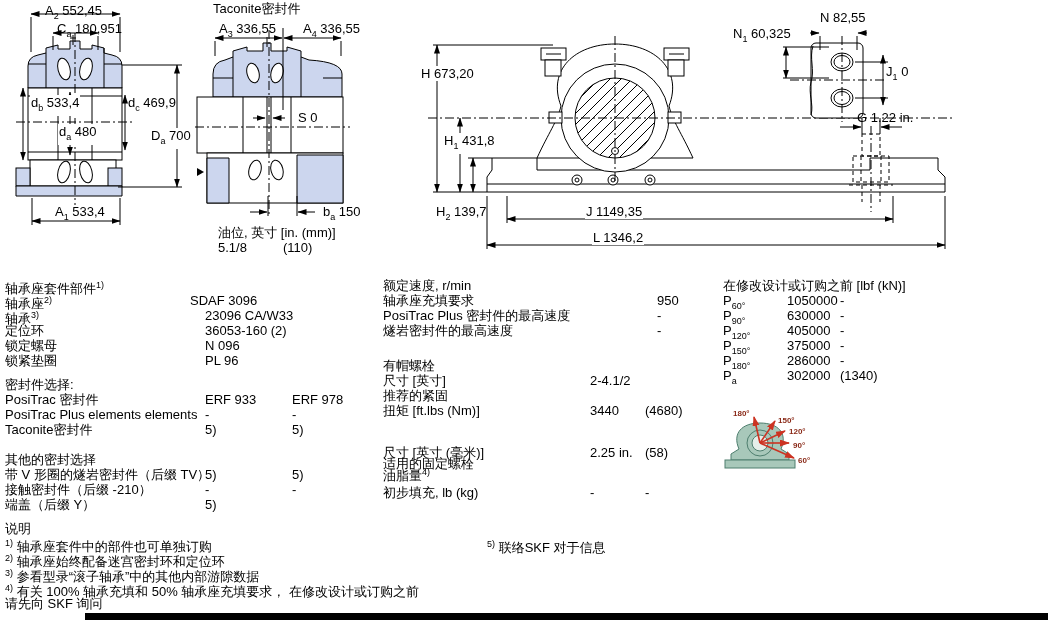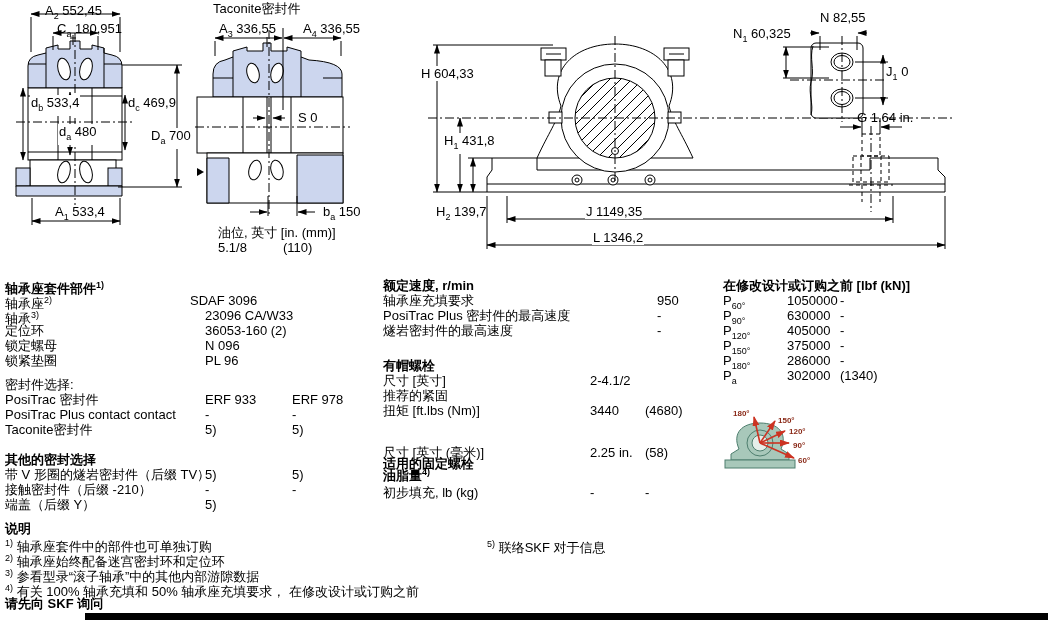--- a/index.html
+++ b/index.html
@@ -1,19 +1,19 @@
 <!DOCTYPE html>
 <html><head>
 <meta charset="utf-8">
 <style>
   html,body{margin:0;padding:0}
   body{width:1050px;height:620px;position:relative;background:#fff;color:#000;
        font-family:"Liberation Sans","DejaVu Sans",sans-serif;font-size:13px;overflow:hidden}
   .t{position:absolute;white-space:nowrap;line-height:15px}
-  .b{font-weight:bold}
+  .b{font-weight:normal}
   .bg{background:#fff;padding:0 1px}
   sub{font-size:9px}
   sup{font-size:9px;vertical-align:super}
   svg{position:absolute}
   .ang{position:absolute;font-size:8px;font-weight:bold;color:#8a2a18;white-space:nowrap}
   .bottom-bar{position:absolute;left:85px;top:613px;width:963px;height:7px;background:#000}
 </style>
 </head>
 <body>
 
@@ -213,24 +213,24 @@
 
 <span class="t" style="left:213px;top:1px">Taconite密封件</span>
 <span class="t" style="left:219px;top:21px">A<sub>3</sub> 336,55</span>
 <span class="t" style="left:303px;top:21px">A<sub>4</sub> 336,55</span>
 <span class="t" style="left:298px;top:110px">S 0</span>
 <span class="t" style="left:323px;top:204px">b<sub>a</sub> 150</span>
 <span class="t" style="left:218px;top:225px">油位, 英寸 [in. (mm)]</span>
 <span class="t" style="left:218px;top:240px">5.1/8</span>
 <span class="t" style="left:283px;top:240px">(110)</span>
 
-<span class="t bg" style="left:420px;top:66px">H 604,33</span>
+<span class="t bg" style="left:420px;top:66px">H 673,20</span>
 <span class="t bg" style="left:443px;top:133px">H<sub>1</sub> 431,8</span>
 <span class="t" style="left:436px;top:204px">H<sub>2</sub> 139,7</span>
-<span class="t" style="left:857px;top:110px">G 1.64 in.</span>
+<span class="t" style="left:857px;top:110px">G 1.22 in.</span>
 <span class="t bg" style="left:585px;top:204px">J 1149,35</span>
 <span class="t bg" style="left:592px;top:230px">L 1346,2</span>
 
 <span class="t" style="left:820px;top:10px">N 82,55</span>
 <span class="t" style="left:733px;top:26px">N<sub>1</sub> 60,325</span>
 <span class="t" style="left:886px;top:64px">J<sub>1</sub> 0</span>
 
 <span class="t b" style="left:5px;top:278px">轴承座套件部件<sup>1)</sup></span>
 <span class="t" style="left:5px;top:293px">轴承座<sup>2)</sup></span>
 <span class="t" style="left:190px;top:293px">SDAF 3096</span>
@@ -240,21 +240,21 @@
 <span class="t" style="left:205px;top:323px">36053-160 (2)</span>
 <span class="t" style="left:5px;top:338px">锁定螺母</span>
 <span class="t" style="left:205px;top:338px">N 096</span>
 <span class="t" style="left:5px;top:353px">锁紧垫圈</span>
 <span class="t" style="left:205px;top:353px">PL 96</span>
 
 <span class="t" style="left:5px;top:377px">密封件选择:</span>
 <span class="t" style="left:5px;top:392px">PosiTrac 密封件</span>
 <span class="t" style="left:205px;top:392px">ERF 933</span>
 <span class="t" style="left:292px;top:392px">ERF 978</span>
-<span class="t" style="left:5px;top:407px">PosiTrac Plus contact contact</span>
+<span class="t" style="left:5px;top:407px">PosiTrac Plus elements elements</span>
 <span class="t" style="left:205px;top:407px">-</span>
 <span class="t" style="left:292px;top:407px">-</span>
 <span class="t" style="left:5px;top:422px">Taconite密封件</span>
 <span class="t" style="left:205px;top:422px">5)</span>
 <span class="t" style="left:292px;top:422px">5)</span>
 
 <span class="t b" style="left:5px;top:452px">其他的密封选择</span>
 <span class="t" style="left:5px;top:467px">带 V 形圈的燧岩密封件（后缀 TV）</span>
 <span class="t" style="left:205px;top:467px">5)</span>
 <span class="t" style="left:292px;top:467px">5)</span>

